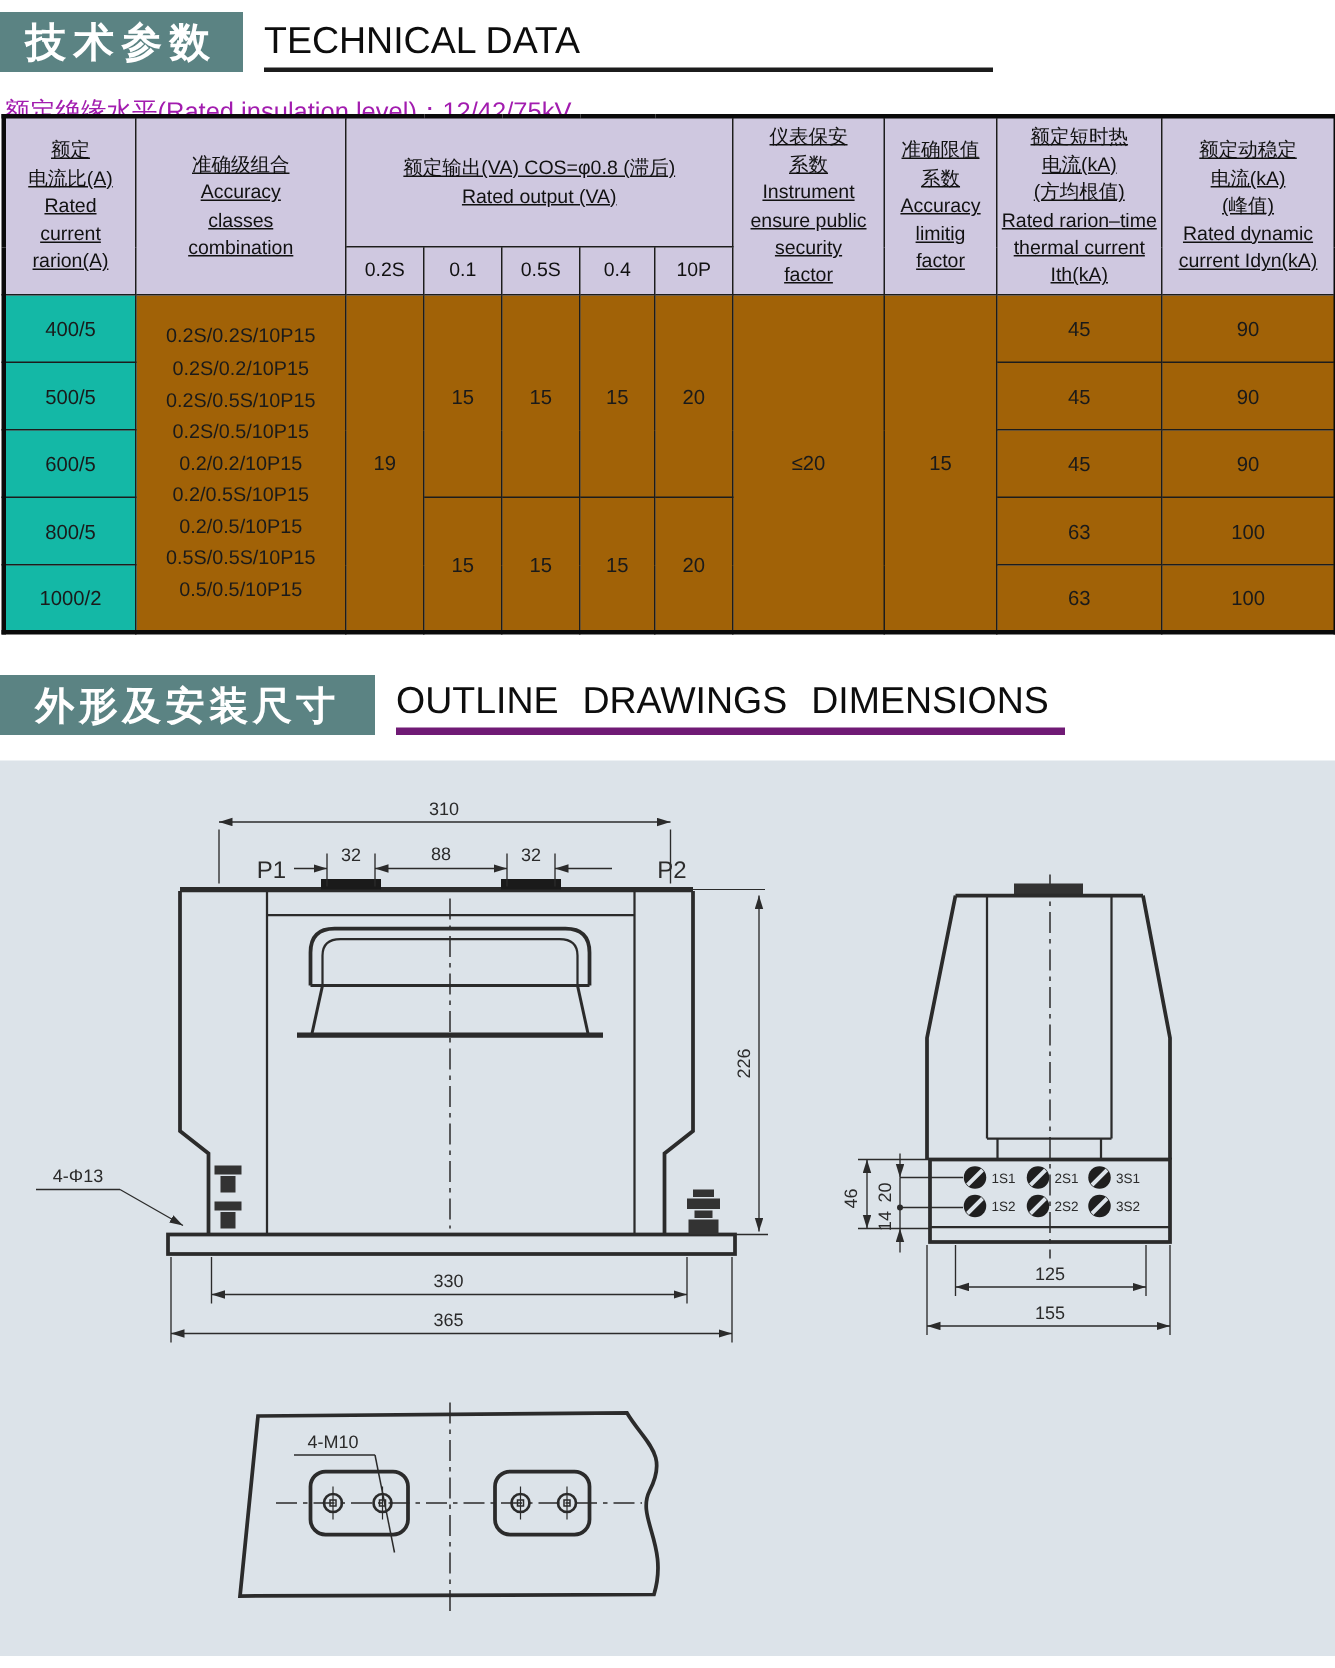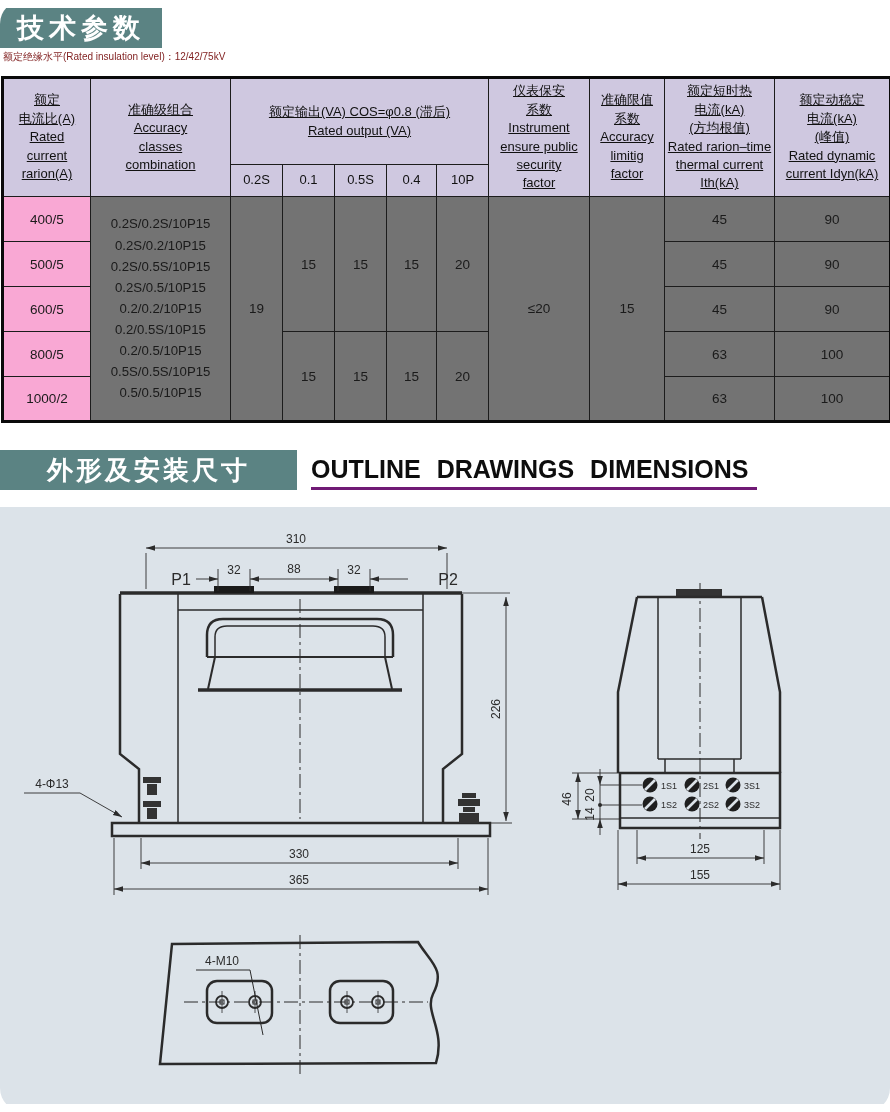--- a/index.html
+++ b/index.html
@@ -1,57 +1,58 @@
 <!DOCTYPE html>
 <html><head>
 <meta charset="utf-8">
 <style>
   html,body{margin:0;padding:0;background:#fff;}
   .page{position:relative;width:890px;height:1112px;background:#ffffff;overflow:hidden;
-        font-family:"Liberation Sans",sans-serif;color:#111;border-radius:24px;}
+        font-family:"Liberation Sans",sans-serif;color:#111;}
 
   
   .sec{position:absolute;left:0;display:flex;align-items:flex-end;}
   .sec-badge{background:#5b8383;color:#fff;font-weight:bold;display:flex;
              align-items:center;justify-content:center;letter-spacing:5px;}
   .badge1{width:162px;height:40px;font-size:27px;}
-  .badge2{width:297px;height:40px;font-size:26px;letter-spacing:3px;}
+  .badge2{width:250px;height:40px;font-size:26px;letter-spacing:3px;}
   .sec-en{font-size:25px;color:#0d0d0d;margin-left:14px;padding:0 6px 3px 0;}
   .u1{border-bottom:3px solid #1c1c1c;width:480px;}
-  .u2{border-bottom:3px solid #701a75;width:440px;word-spacing:9px;font-weight:bold;}
-
-  .subtitle{position:absolute;left:3px;top:50px;font-size:10px;color:#7f1d1d;}
+  .u2{border-bottom:5px solid #701a75;width:440px;word-spacing:9px;}
+
+  .subtitle{position:absolute;left:3px;top:63px;font-size:17px;color:#a21caf;}
 
   
   table{position:absolute;left:1px;top:76px;width:888px;border-collapse:collapse;
         table-layout:fixed;border:3px solid #0a0a0a;}
   th,td{border:1px solid #1c1c1c;text-align:center;vertical-align:middle;
         white-space:pre-line;padding:0 2px;}
   thead th{background:#cfc8e0;font-weight:normal;font-size:13px;line-height:1.42;color:#111;}
   tr.hrow1{height:87px;text-decoration:underline;}
   tr.hrow2{height:32px;}
   tbody tr{height:45px;}
-  tbody td{background:#737373;font-size:13.5px;color:#1a1a1a;}
-  td.ratio{background:#f9a8d4;}
+  tbody td{background:#a16207;font-size:13.5px;color:#1a1a1a;}
+  td.ratio{background:#14b8a6;}
   td.combos{line-height:1.6;font-size:13.2px;}
 
   
   .drawing-panel{position:absolute;left:0;top:507px;width:890px;height:597px;background:#dce3e9;}
   svg text{font-family:"Liberation Sans",sans-serif;fill:#2b2b2b;}
   .dimtxt{font-size:12px;}
   .lbltxt{font-size:16px;}
   .termtxt{font-size:9px;}
 </style>
 </head>
 <body>
 
 <div class="page">
 
   <div class="sec" style="top:8px;">
     <div class="sec-badge badge1">技术参数</div>
+    <div class="sec-en u1">TECHNICAL DATA</div>
   </div>
 
   <div class="subtitle">额定绝缘水平(Rated insulation level)：12/42/75kV</div>
 
   <table>
     <colgroup>
       <col style="width:88px">
         <col style="width:140px">
       <col style="width:52px">
         <col style="width:52px">

